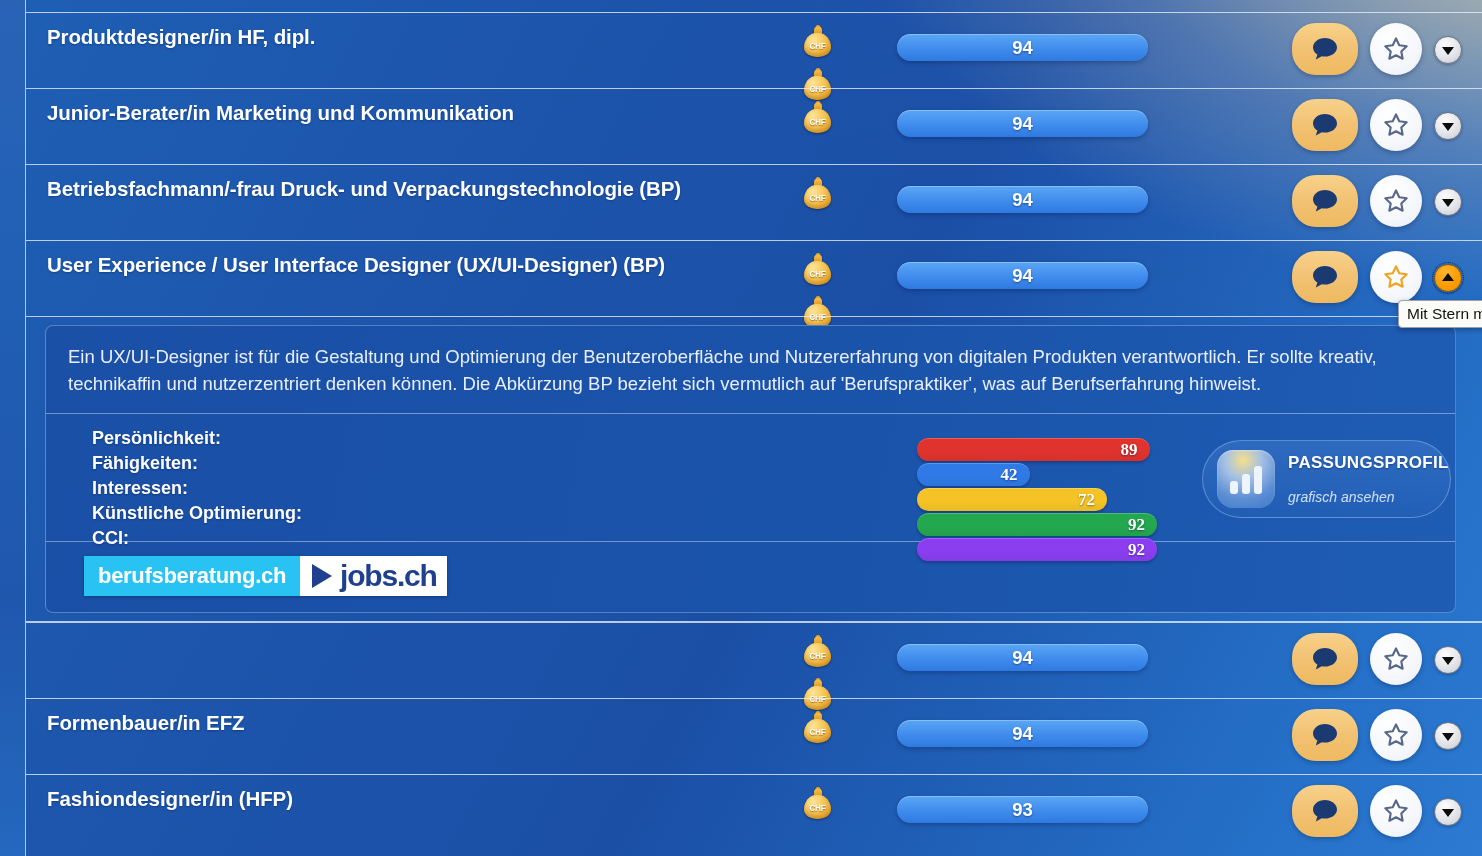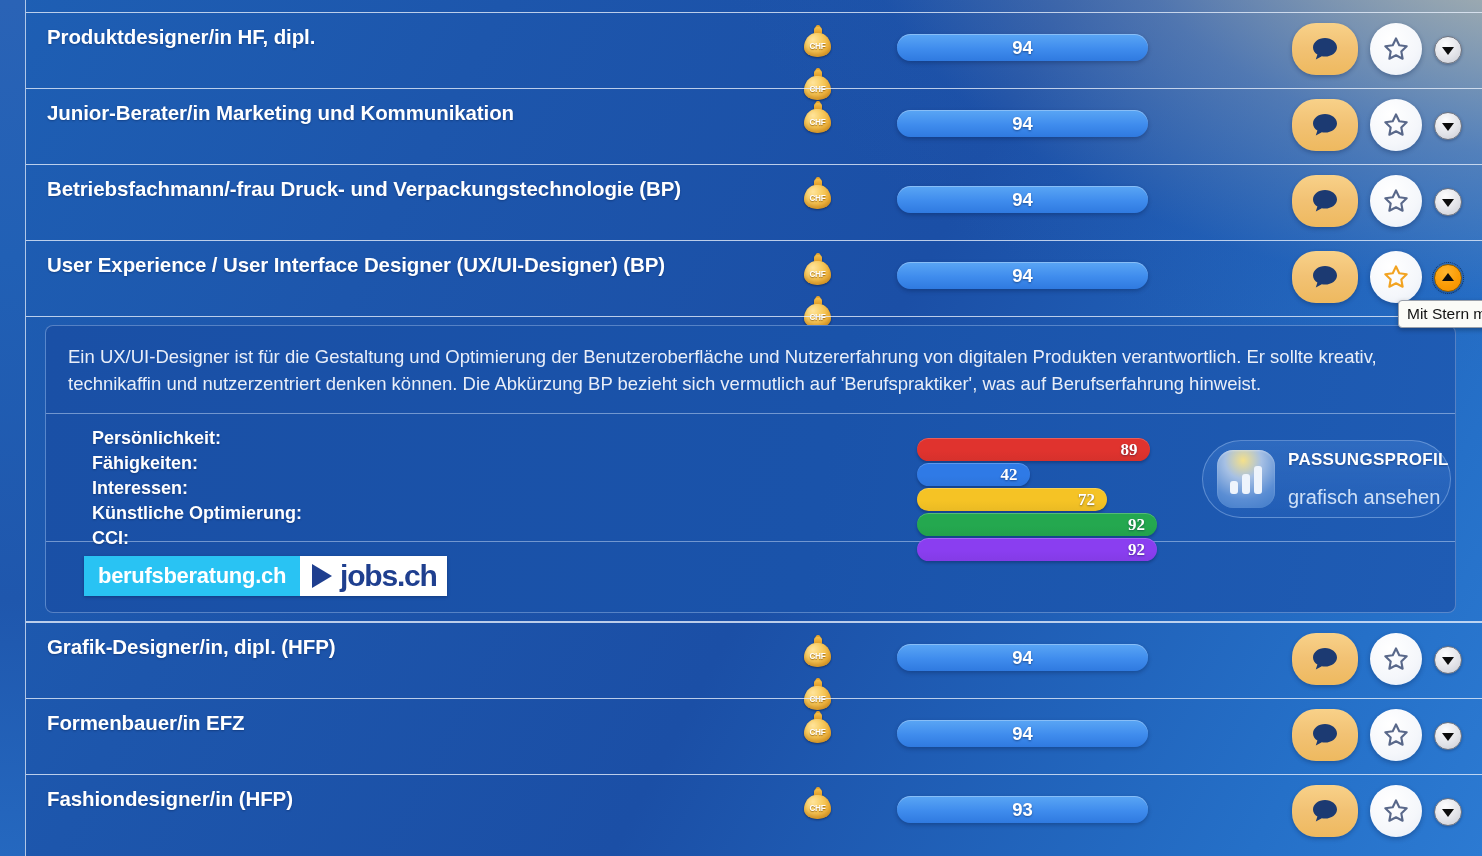--- a/index.html
+++ b/index.html
@@ -268,21 +268,21 @@
   .profile-icon i { display:block; width: 8px; background: #eef4fc; border-radius: 3px; }
   .profile-icon i.b1 { height: 13px; }
   .profile-icon i.b2 { height: 20px; }
   .profile-icon i.b3 { height: 28px; }
 
   .profile-text .t1 {
     font-size: 17px; font-weight: bold; color: #ffffff; letter-spacing: 0.3px;
     text-shadow: 0 1px 2px rgba(0,20,60,0.4);
   }
   .profile-text .t2 {
-    font-size: 20px; color: #cfe0f6; margin-top: 16px;
+    font-size: 14px; color: #cfe0f6; margin-top: 16px; font-style: italic;
   }
 
   .detail-logos {
     padding: 14px 0 16px 38px;
   }
   .logo-wrap { display: inline-flex; height: 40px; box-shadow: 0 1px 3px rgba(0,15,50,0.35); }
   .logo-bb {
     background: #29c3f3;
     display: flex; align-items: center; padding: 0 14px;
     font-size: 22px; font-weight: bold; color: #ffffff;
@@ -506,21 +506,20 @@
           <div class="detail-logos"><span class="logo-wrap">
               <span class="logo-bb">berufsberatung.ch</span>
               <span class="logo-jobs">
                 <span class="tri"></span>
                 <span class="txt">jobs.ch</span>
               </span>
             </span></div>
         </div>
       </div>
       <div class="row">
-        <div class="row-title">Grafik-Designer/in, dipl. (HFP)</div>
         <div class="row-coins">
           <span class="coin">
             <span class="knot"></span>
             <span class="tie"></span>
             <span class="sack">
               <span>CHF</span>
             </span>
           </span>
           <span class="coin">
             <span class="knot"></span>

